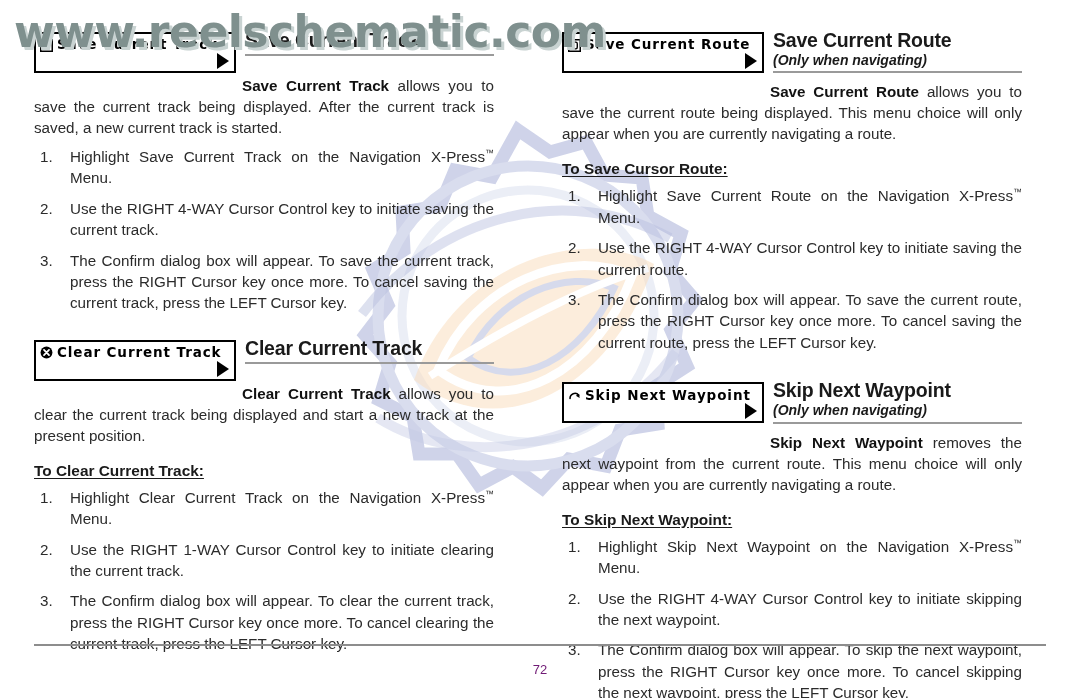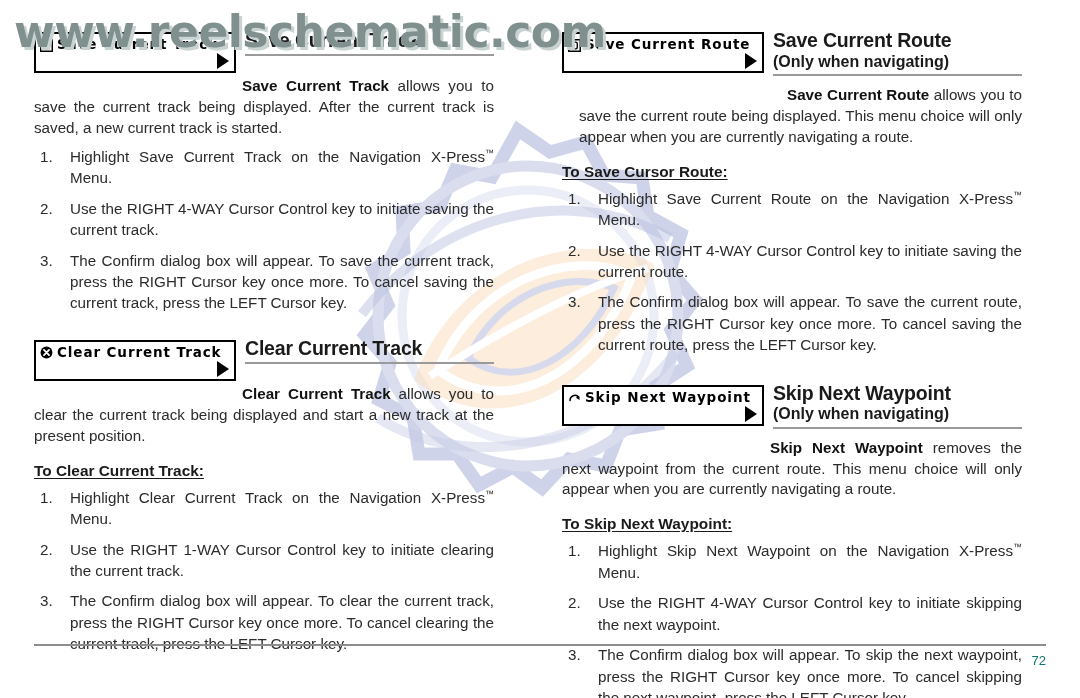--- a/index.html
+++ b/index.html
@@ -123,22 +123,23 @@
     font-family: "Liberation Sans", sans-serif;
     font-weight: bold;
     font-size: 19.5px;
     line-height: 1.06;
     letter-spacing: -0.2px;
     color: #1a1a1a;
     margin: 0;
     white-space: nowrap;
   }
   .head-sub {
-    font-weight: bold;
-    font-size: 16px;
+    font-style: italic;
+    font-weight: bold;
+    font-size: 14px;
     line-height: 1.2;
     margin: 1px 0 0 0;
     color: #1a1a1a;
   }
   .head-rule {
     height: 2px;
     background: #9a9a9a;
     margin-top: 3px;
     width: 100%;
   }
@@ -193,24 +194,24 @@
     bottom: 0;
     height: 54px;
     z-index: 3;
   }
   #footer-rule {
     height: 2px;
     background: #8d8d8d;
     width: 100%;
   }
   #page-num {
-    text-align: right;
+    text-align: center;
     font-size: 13px;
-    color: #0f766e;
-    margin-top: 7px;
+    color: #701a75;
+    margin-top: 16px;
     font-family: "Liberation Sans", sans-serif;
   }
   sup.tm { font-size: 9px; vertical-align: super; line-height: 0; }
 </style>
 </head>
 <body>
 
 <svg id="bg-emblem" viewBox="0 0 400 400" aria-hidden="true">
   <g opacity="0.62">
     <path d="M200 12 L232 34 L268 24 L286 57 L324 60 L330 98 L363 116 L352 153 L377 182 L353 212 L369 248 L338 268 L340 306 L302 312 L288 348 L251 341 L224 370 L195 349 L161 367 L139 336 L101 336 L95 299 L61 282 L72 245 L47 217 L70 187 L55 152 L86 132 L84 94 L122 88 L137 52 L174 59 Z" fill="none" stroke="#b2b9dc" stroke-width="13"></path>
@@ -303,21 +304,21 @@
               <span class="chip-label">Save Current Route</span>
             </div>
             <div class="chip-arrow"></div>
           </div>
           <div class="head-text">
             <h2 class="head-title">Save Current Route</h2>
             <div class="head-sub">(Only when navigating)</div>
             <div class="head-rule"></div>
           </div>
         </div>
-        <p class="intro" style="margin-top: 9px; padding-left: 0px; margin-left: 17px;"><span style="display: inline-block; width: 208px; height: 1px;"></span><b>Save Current Route</b><span> allows you to save the current route being displayed. This menu choice will only appear when you are currently navigating a route.</span></p>
+        <p class="intro" style="margin-top: 9px; padding-left: 0px;"><span style="display: inline-block; width: 208px; height: 1px;"></span><b>Save Current Route</b><span> allows you to save the current route being displayed. This menu choice will only appear when you are currently navigating a route.</span></p>
         <p class="lead-in">To Save Cursor Route:</p>
         <ol class="steps">
           <li><span class="num">1.</span><span>Highlight Save Current Route on the Navigation X-Press<sup class="tm">™</sup> Menu.</span></li>
           <li><span class="num">2.</span><span>Use the RIGHT 4-WAY Cursor Control key to initiate saving the current route.</span></li>
           <li><span class="num">3.</span><span>The Confirm dialog box will appear. To save the current route, press the RIGHT Cursor key once more. To cancel saving the current route, press the LEFT Cursor key.</span></li>
         </ol>
       </div>
 
       <div class="sec" style="margin-top:27px">
         <div class="sec-head">

